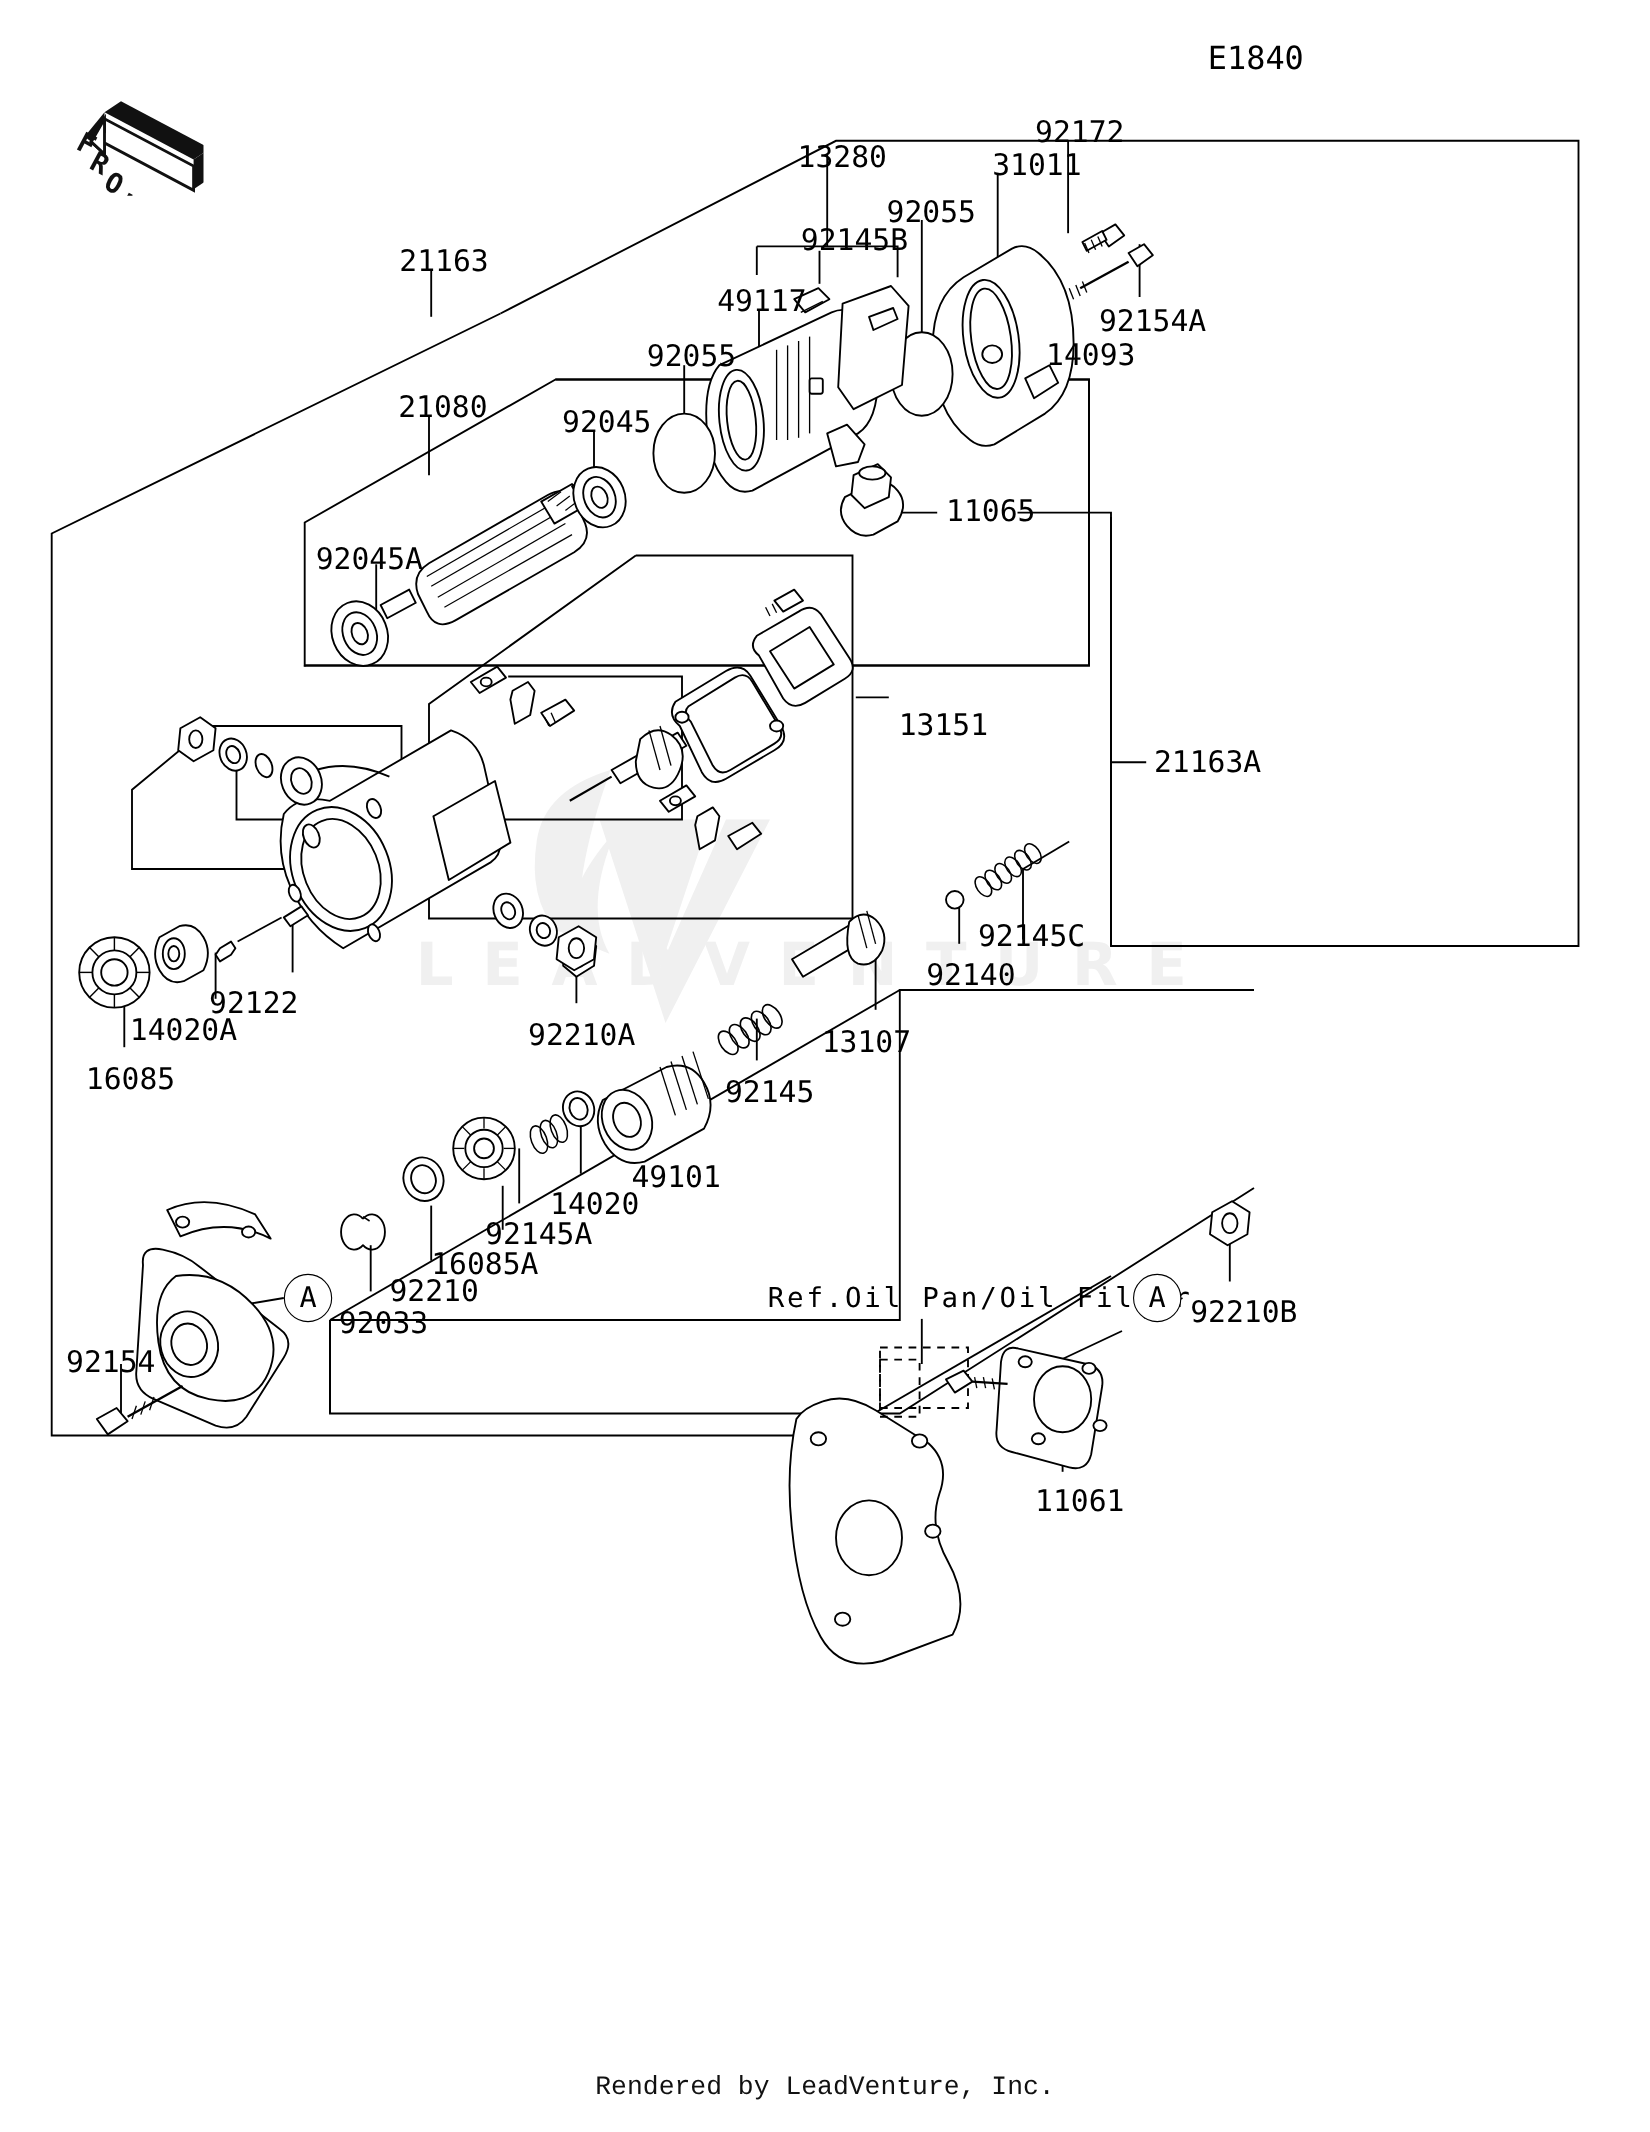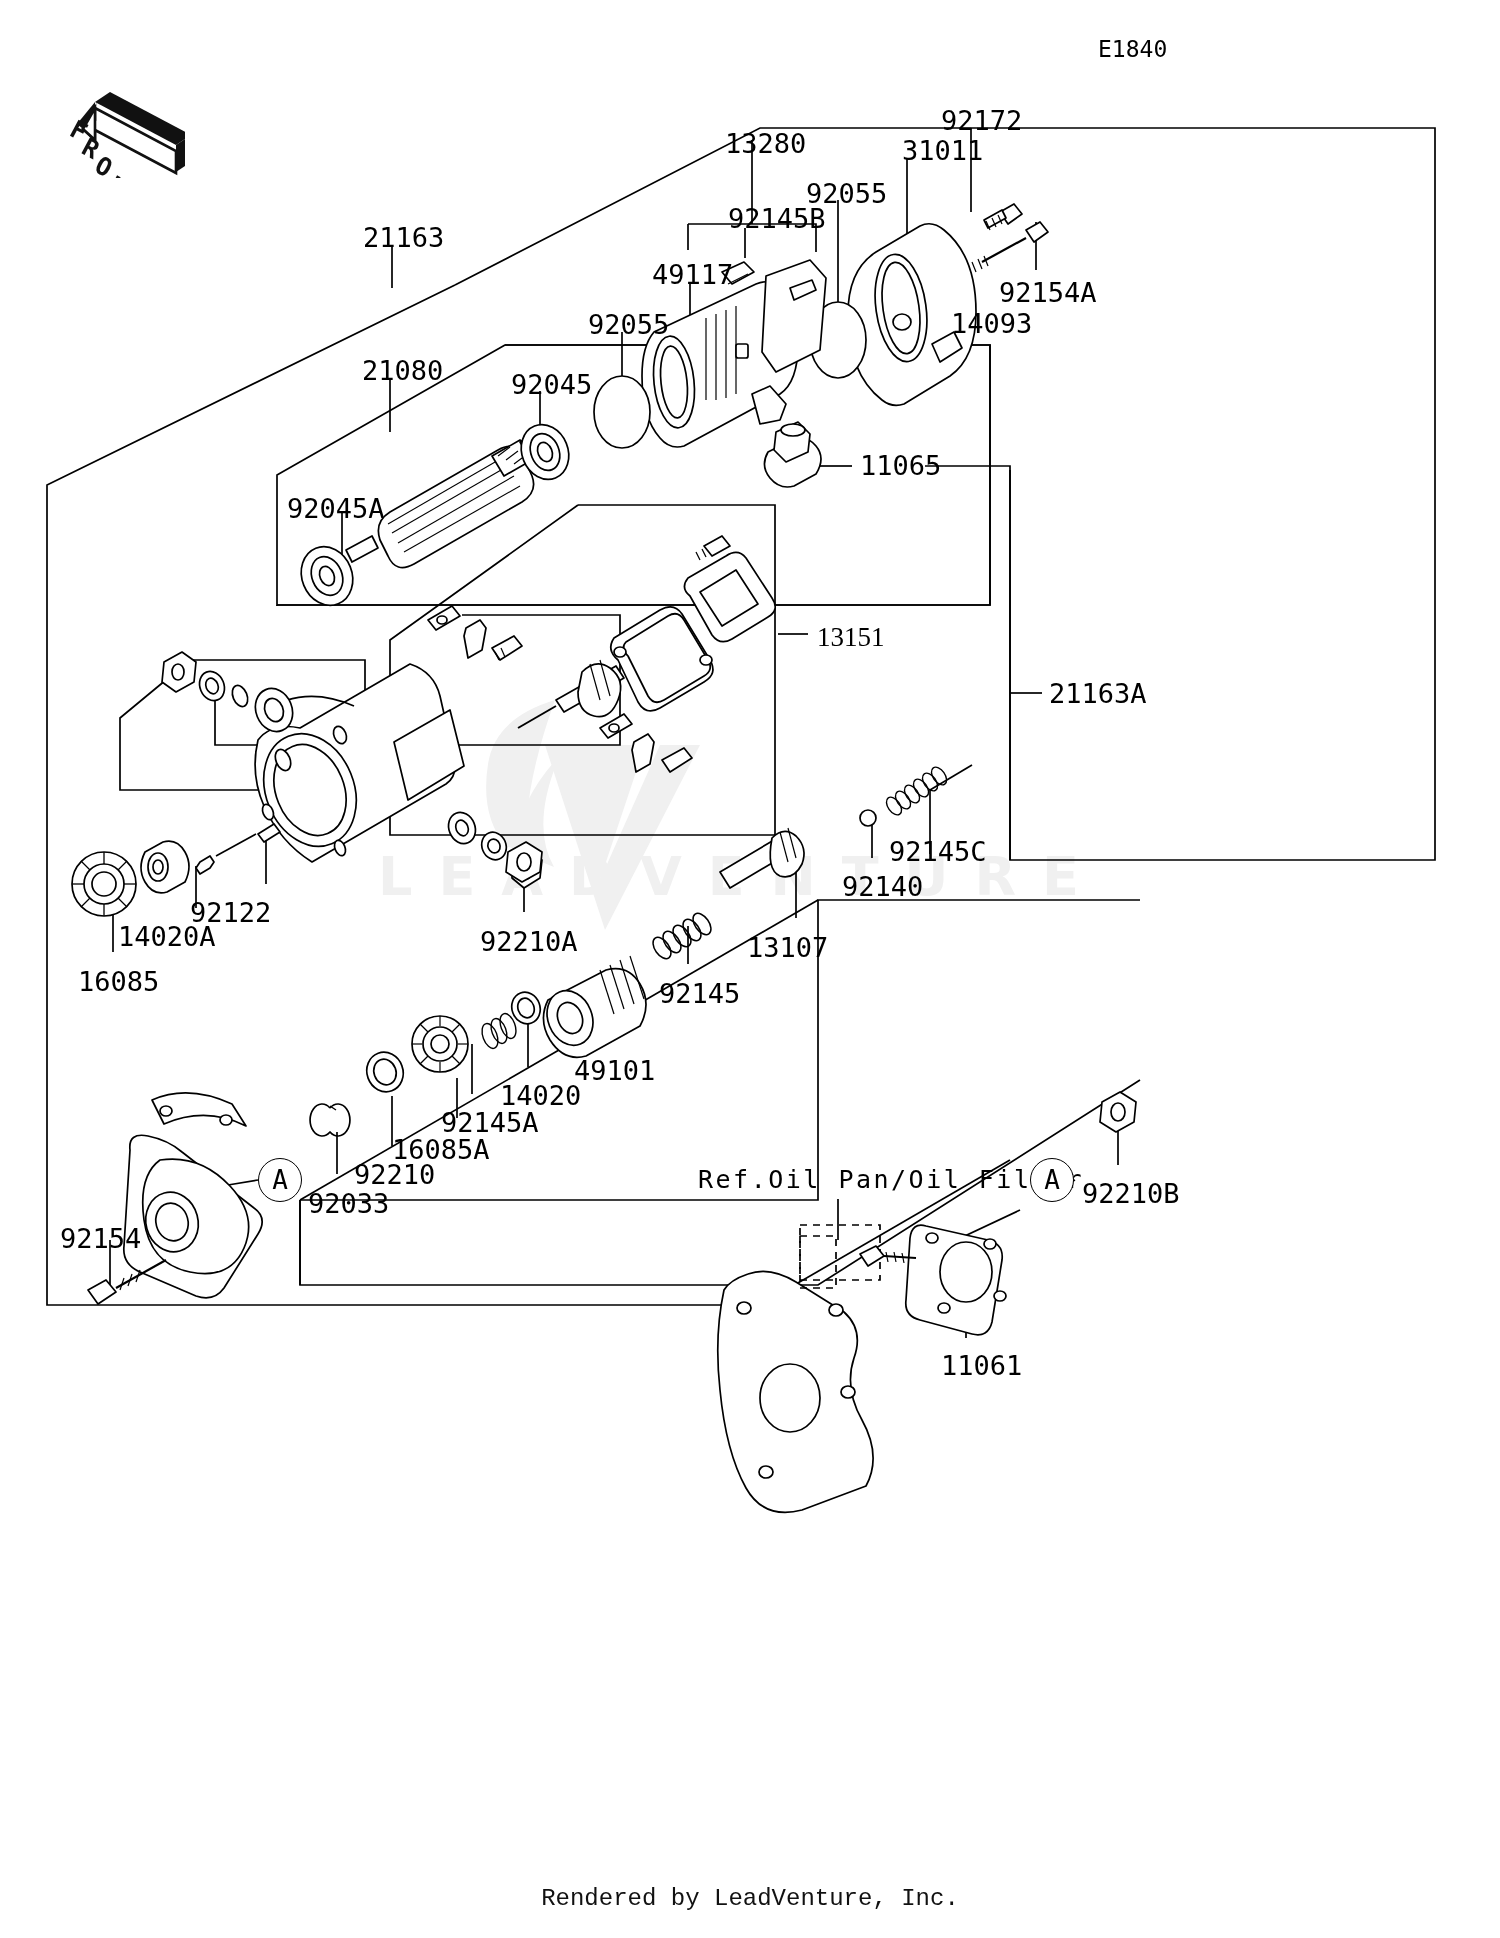--- a/index.html
+++ b/index.html
@@ -74,21 +74,21 @@
   .wm {
     position: absolute;
     font-family: "DejaVu Sans", sans-serif;
     color: #f0f0f0;
     font-weight: 600;
     user-select: none;
   }
   .codehdr {
     position: absolute;
     font-family: "DejaVu Sans Mono", monospace;
-    font-size: 23px;
+    font-size: 29px;
     color: #000;
   }
   
   #front-arrow { position: absolute; }
 </style>
 </head>
 <body>
 
 <div id="page">
 
@@ -587,21 +587,21 @@
   <div class="lbl fignum" style="left:902px; top:137px;">31011</div>
   <div class="lbl fignum" style="left:941px; top:107px;">92172</div>
   <div class="lbl fignum" style="left:999px; top:279px;">92154A</div>
   <div class="lbl fignum" style="left:951px; top:310px;">14093</div>
   <div class="lbl fignum" style="left:652px; top:261px;">49117</div>
   <div class="lbl fignum" style="left:588px; top:311px;">92055</div>
   <div class="lbl fignum" style="left:362px; top:357px;">21080</div>
   <div class="lbl fignum" style="left:511px; top:371px;">92045</div>
   <div class="lbl fignum" style="left:287px; top:495px;">92045A</div>
   <div class="lbl fignum" style="left:860px; top:452px;">11065</div>
-  <div class="lbl fignum" style="left:817px; top:624px;font-family:Liberation Serif, serif;">13151</div>
+  <div class="lbl fignum" style="left:817px; top:646px;">13151</div>
   <div class="lbl fignum" style="left:1049px; top:680px;">21163A</div>
   <div class="lbl fignum" style="left:889px; top:838px;">92145C</div>
   <div class="lbl fignum" style="left:842px; top:873px;">92140</div>
   <div class="lbl fignum" style="left:747px; top:934px;">13107</div>
   <div class="lbl fignum" style="left:659px; top:980px;">92145</div>
   <div class="lbl fignum" style="left:190px; top:899px;">92122</div>
   <div class="lbl fignum" style="left:118px; top:923px;">14020A</div>
   <div class="lbl fignum" style="left:78px;  top:968px;">16085</div>
   <div class="lbl fignum" style="left:480px; top:928px;">92210A</div>
   <div class="lbl fignum" style="left:574px; top:1057px;">49101</div>

